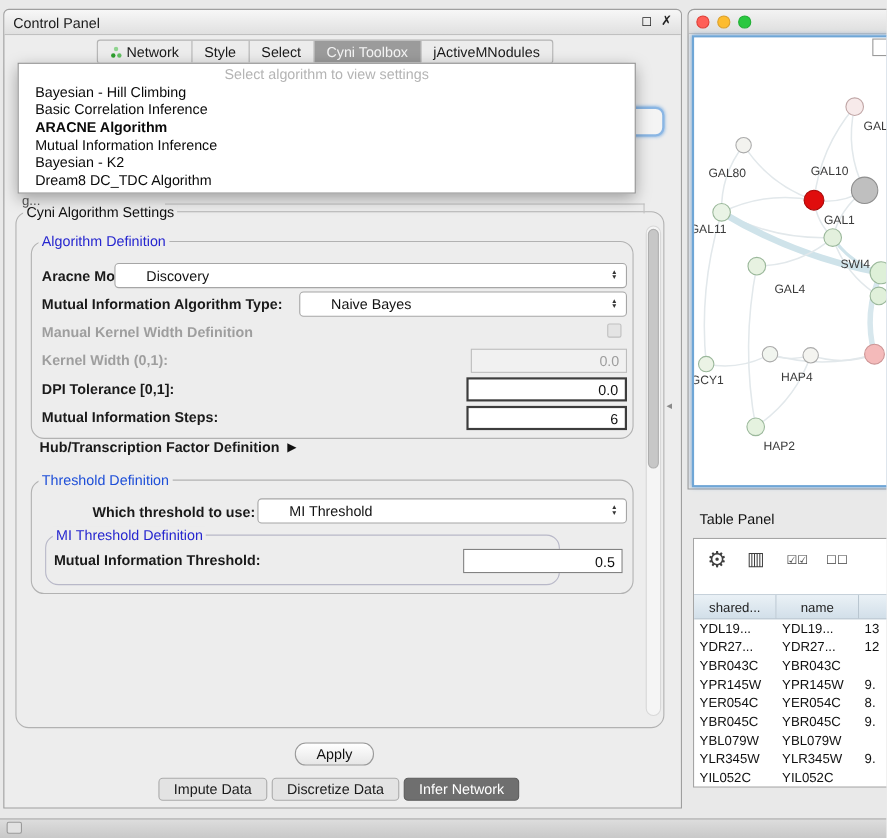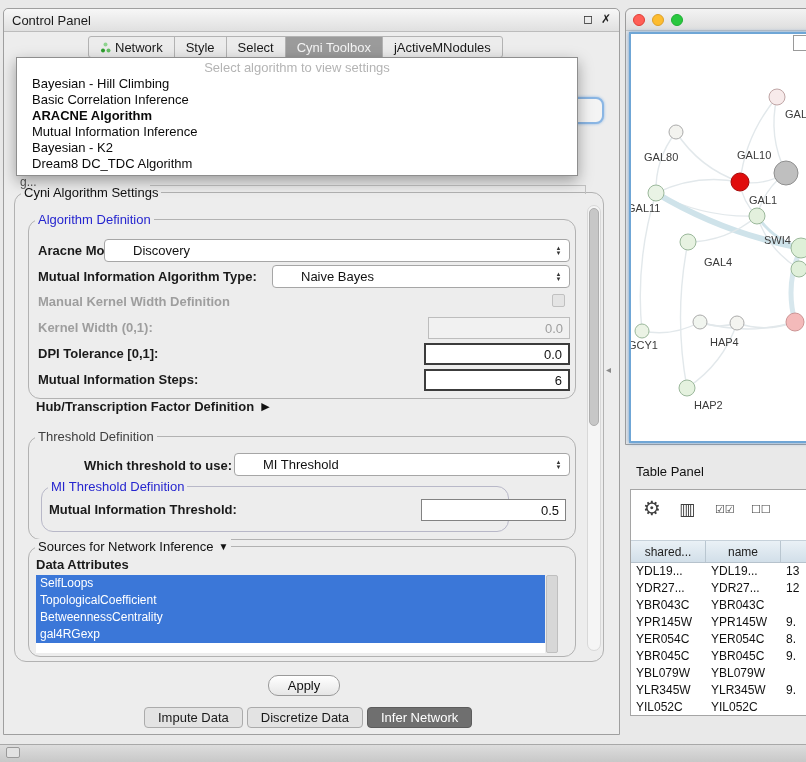--- a/index.html
+++ b/index.html
@@ -27,21 +27,21 @@
 
 
 .occluded-frag{position:absolute;left:16px;top:166px;font-size:12px;color:#555;z-index:1}
 .occluded-line{position:absolute;left:146px;top:176px;width:436px;height:9px;border-top:1px solid #c2c2c2;border-right:1px solid #c2c2c2;z-index:1}
 .combo-focus-frag{position:absolute;left:560px;top:88px;width:40px;height:27px;border:2px solid #8ab6e4;border-radius:8px;box-shadow:0 0 3px #8ab6e4;background:#f4f4f4;z-index:5}
 
 
 .group{position:absolute;border:1px solid #b2b2b2;border-radius:12px}
 .gtitle{position:absolute;top:-8px;left:6px;background:#ededed;padding:0 3px;font-size:13px;color:#111;white-space:nowrap;display:flex;align-items:center;gap:5px}
 .gtitle.blue{color:#2626cf}
-.gtitle.green{color:#404040}
+.gtitle.green{color:#1d4ed8}
 .settings-group{left:10px;top:183px;width:590px;height:470px}
 .algdef{left:13px;top:26px;width:548px;height:180px}
 .thrgroup{left:13px;top:243px;width:548px;height:104px}
 .migroup{left:12px;top:49px;width:468px;height:46px;border-color:#b8b8c8}
 .srcgroup{left:13px;top:353px;width:548px;height:111px}
 
 .lbl{position:absolute;font-size:13px;white-space:nowrap;color:#1a1a1a}
 .lbl.b{font-weight:bold}
 .lbl.dis{color:#9e9e9e}
 
@@ -215,34 +215,20 @@
             </span>
         </div>
 
         <div class="group migroup">
           <span class="gtitle blue">MI Threshold Definition</span>
           <span class="lbl b" style="left:7px;top:15px">Mutual Information Threshold:</span>
           <div class="field mid" style="left:379px;top:12px;width:145px">0.5</div>
         </div>
       </div>
 
-      <div class="group srcgroup">
-        <span class="gtitle">
-          <span>Sources for Network Inference</span>
-          <span class="tri" style="font-size:10px">▼</span>
-        </span>
-        <span class="lbl b" style="left:7px;top:10px">Data Attributes</span>
-        <div class="attr-list" id="attr-list">
-            <div class="attr-item selected">SelfLoops</div>
-            <div class="attr-item selected">TopologicalCoefficient</div>
-            <div class="attr-item selected">BetweennessCentrality</div>
-            <div class="attr-item selected">gal4RGexp</div>
-          </div>
-        <div class="attr-scroll"></div>
-      </div>
 
       <div class="v-scroll">
         <div class="v-thumb"></div>
       </div>
     </div>
 
     <div class="apply-btn">Apply</div>
 
     <div class="cp-bottom-tabs">
         <div class="b-tab">Impute Data</div>

